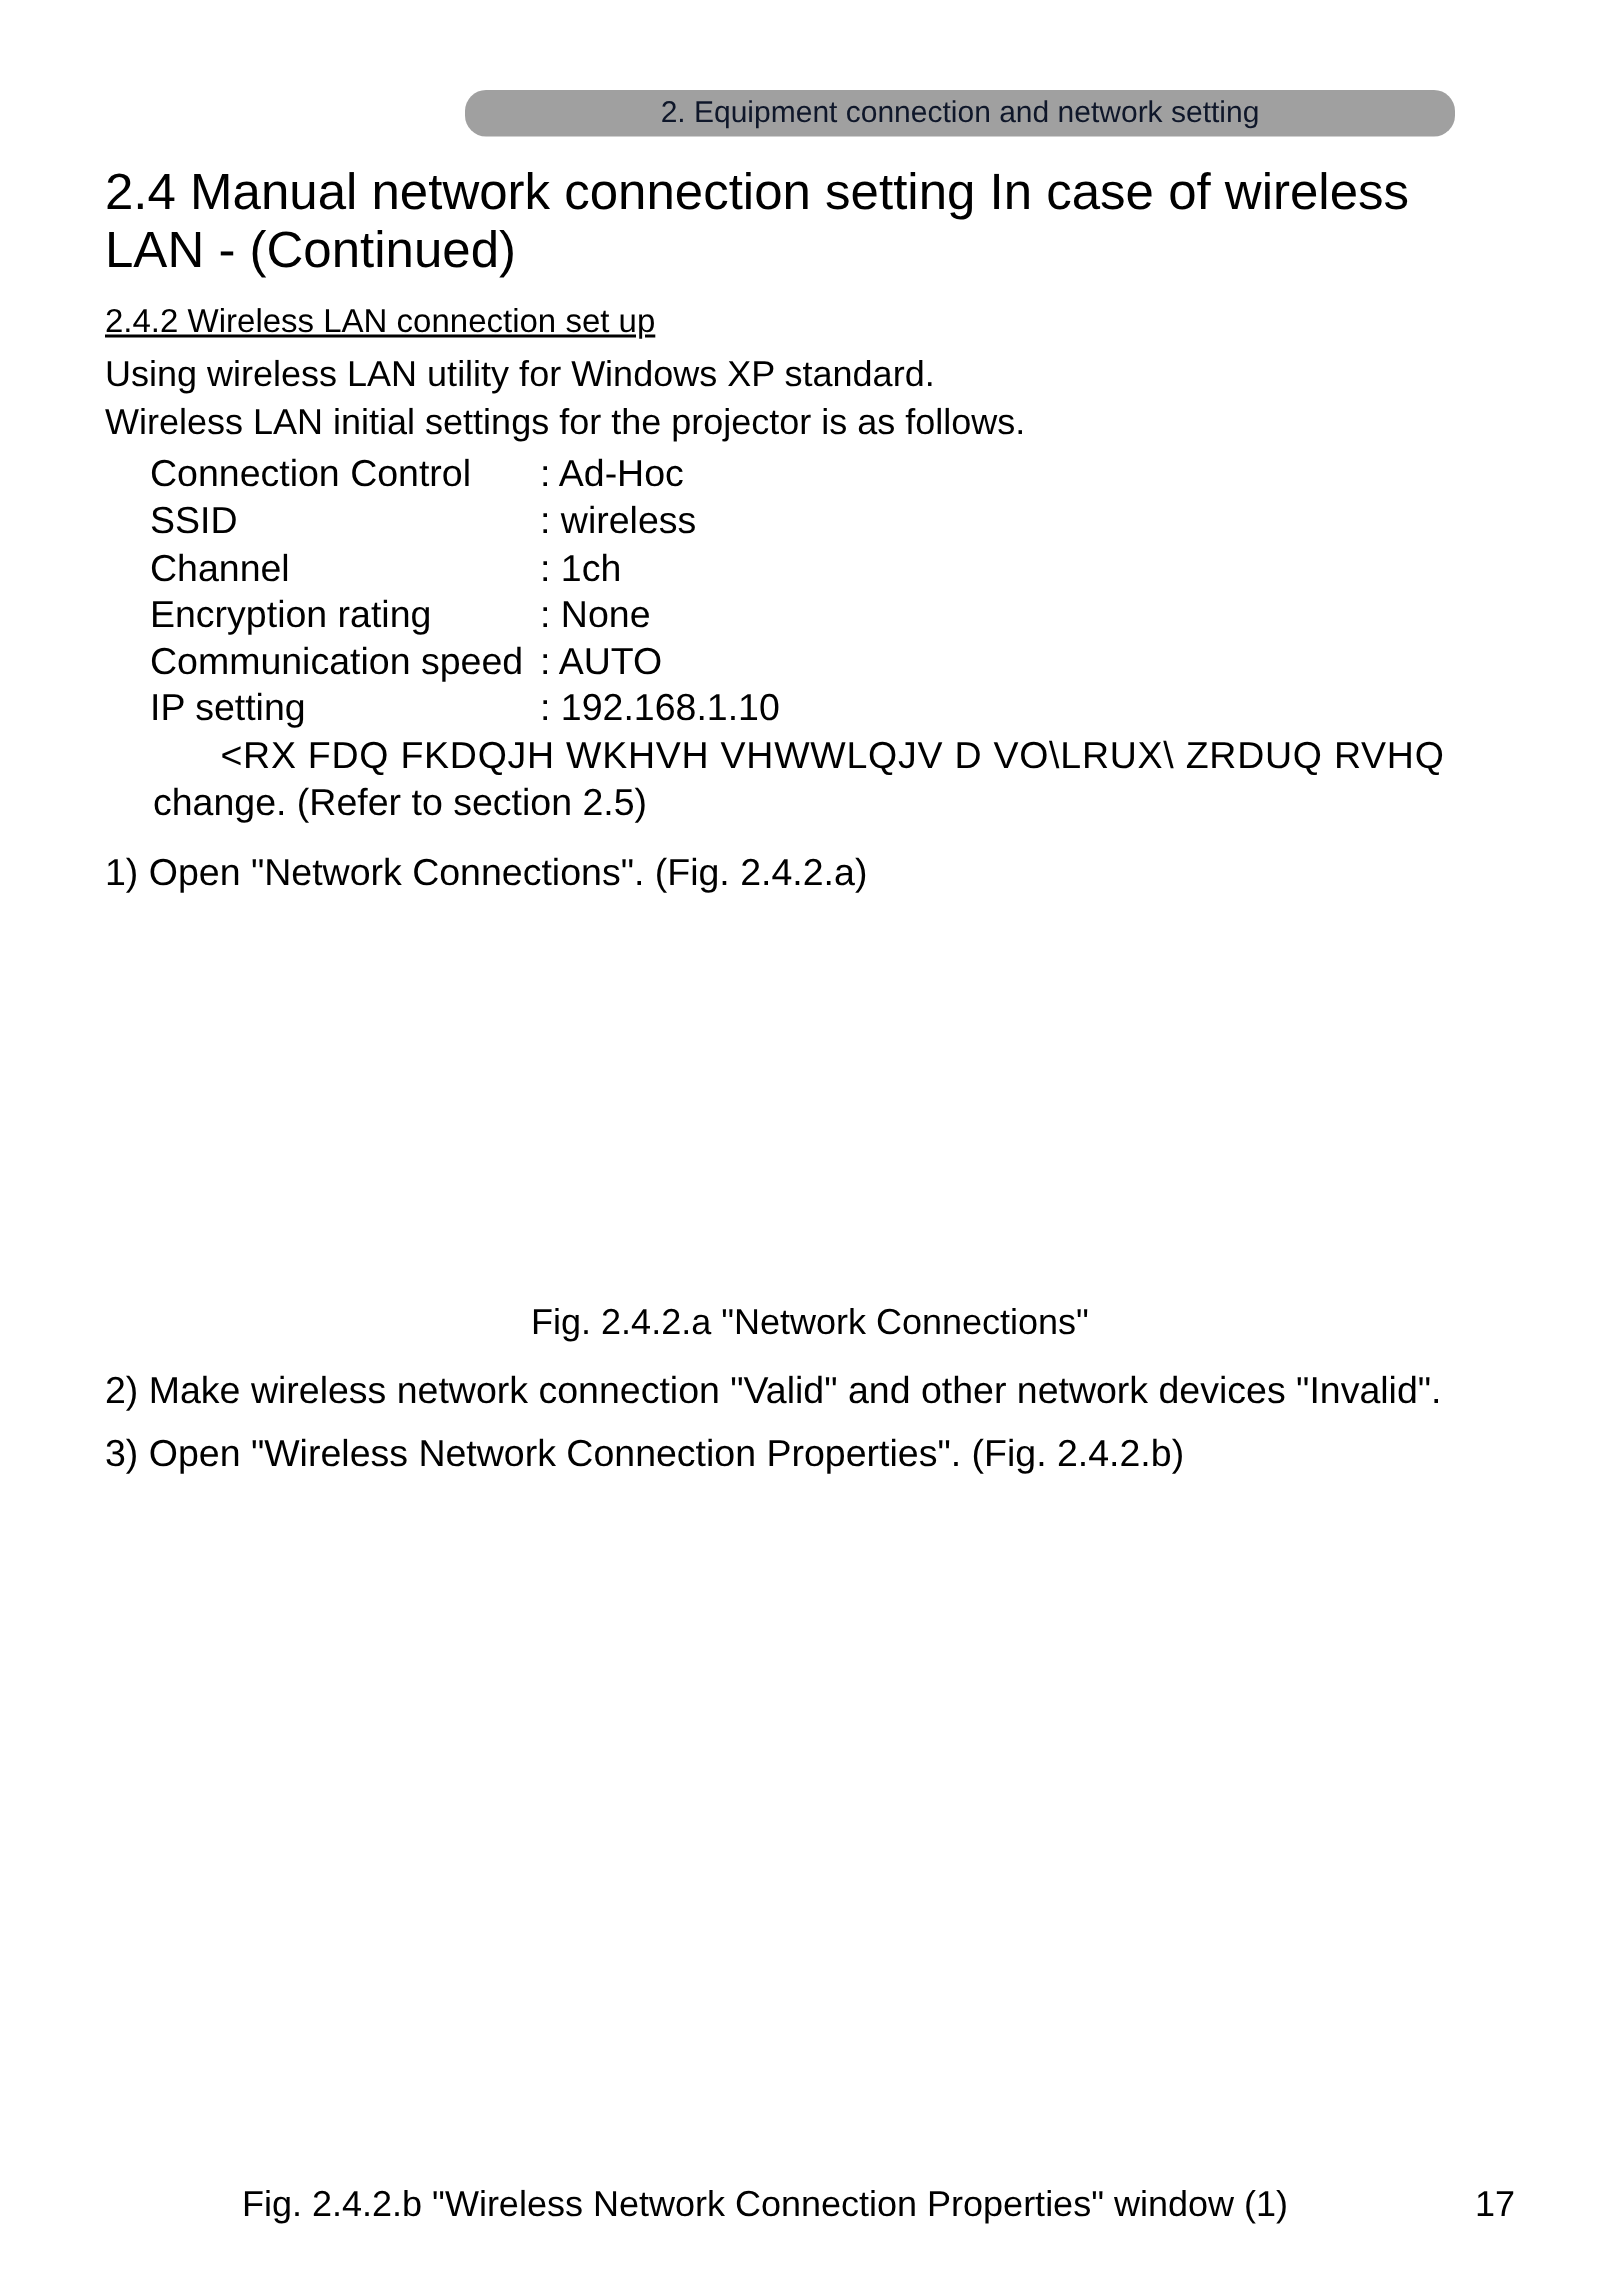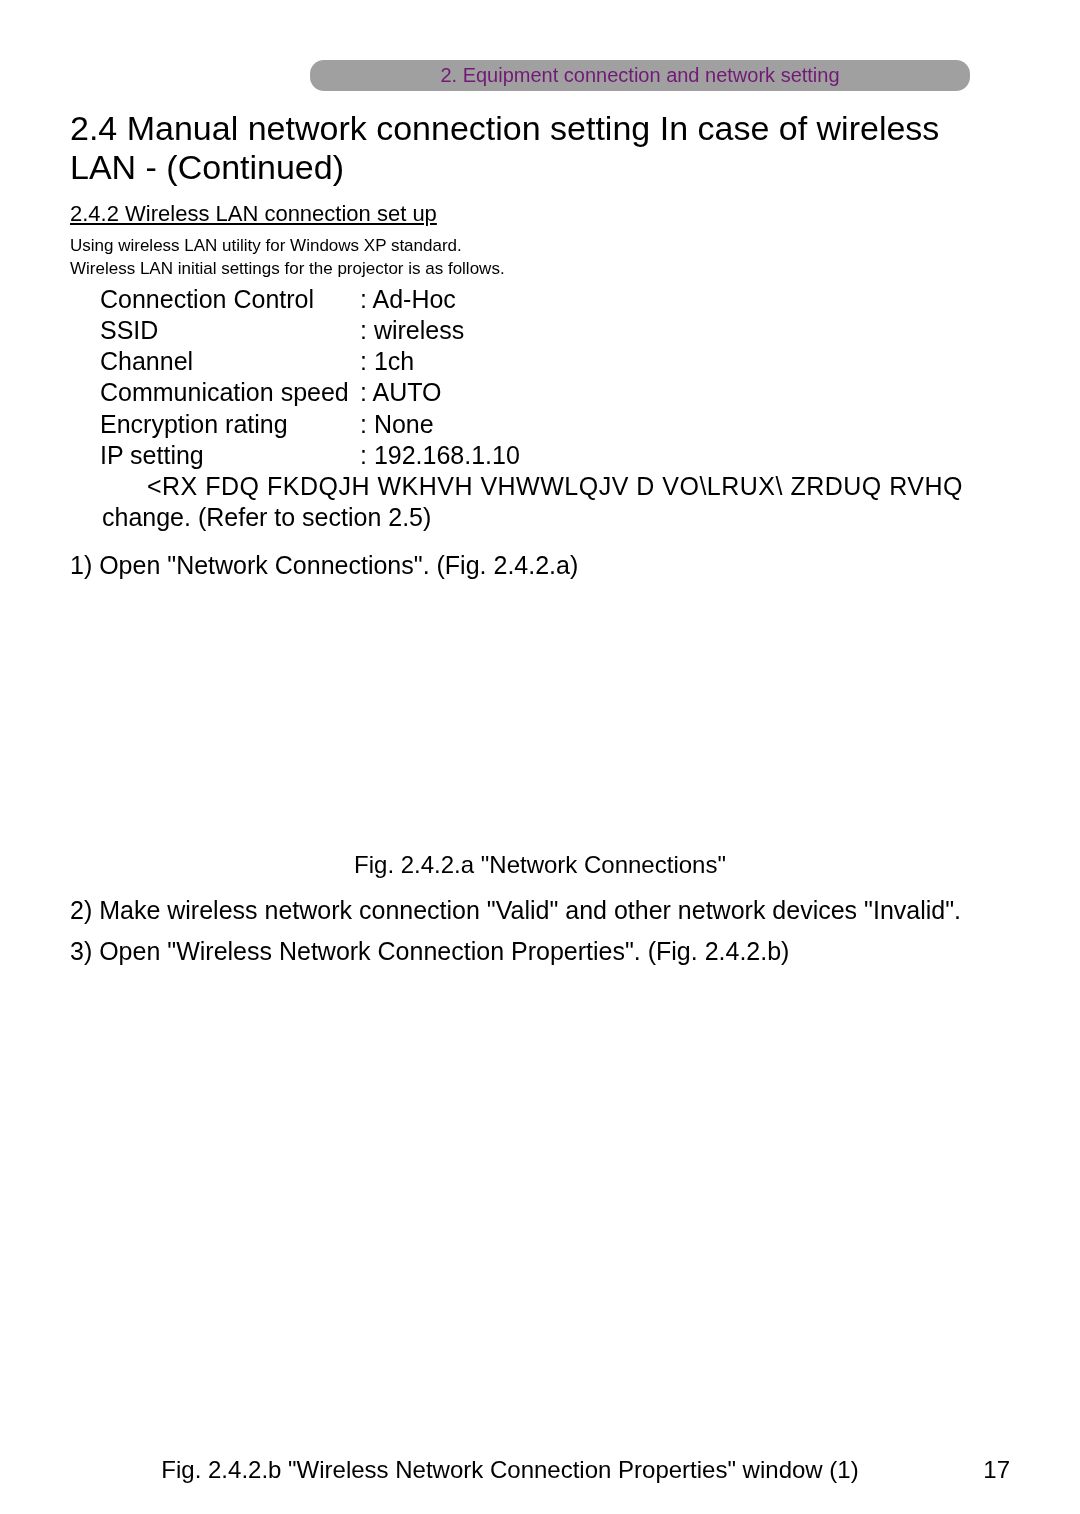--- a/index.html
+++ b/index.html
@@ -11,40 +11,40 @@
       width: 1080px;
       height: 1514px;
       background: #ffffff;
       font-family: Arial, Helvetica, sans-serif;
       color: #000000;
       position: relative;
       padding: 60px 70px 40px 70px;
     }
     .header-bar {
       background: #a0a0a0;
-      color: #701a75;
+      color: #0f172a;
       border-radius: 14px;
       padding: 4px 20px;
       font-size: 20px;
       text-align: center;
       margin-left: 240px;
       margin-right: 40px;
       margin-bottom: 18px;
     }
     .section-title {
       font-size: 34px;
       margin-bottom: 14px;
     }
     .subsection-title {
       font-size: 22px;
       margin-bottom: 8px;
       text-decoration: underline;
     }
     .body-text {
-      font-size: 17px;
+      font-size: 24px;
       line-height: 1.25;
       margin-bottom: 2px;
     }
     .settings-block {
       margin-left: 30px;
       margin-top: 4px;
     }
     .settings-row {
       display: flex;
       font-size: 25px;
@@ -127,26 +127,26 @@
   </div>
   <div class="settings-row">
     <div class="settings-label">SSID</div>
     <div class="settings-value">: wireless</div>
   </div>
   <div class="settings-row">
     <div class="settings-label">Channel</div>
     <div class="settings-value">: 1ch</div>
   </div>
   <div class="settings-row">
+    <div class="settings-label">Encryption rating</div>
+    <div class="settings-value">: None</div>
+  </div>
+  <div class="settings-row">
     <div class="settings-label">Communication speed</div>
     <div class="settings-value">: AUTO</div>
-  </div>
-  <div class="settings-row">
-    <div class="settings-label">Encryption rating</div>
-    <div class="settings-value">: None</div>
   </div>
   <div class="settings-row">
     <div class="settings-label">IP setting</div>
     <div class="settings-value">: 192.168.1.10</div>
   </div>
 </div>
 
 <div class="star-line">&lt;RX  FDQ  FKDQJH  WKHVH  VHWWLQJV  D VO\LRUX\ ZRDUQ RVHQ</div>
 <div class="change-line">change. (Refer to section 2.5)</div>
 

